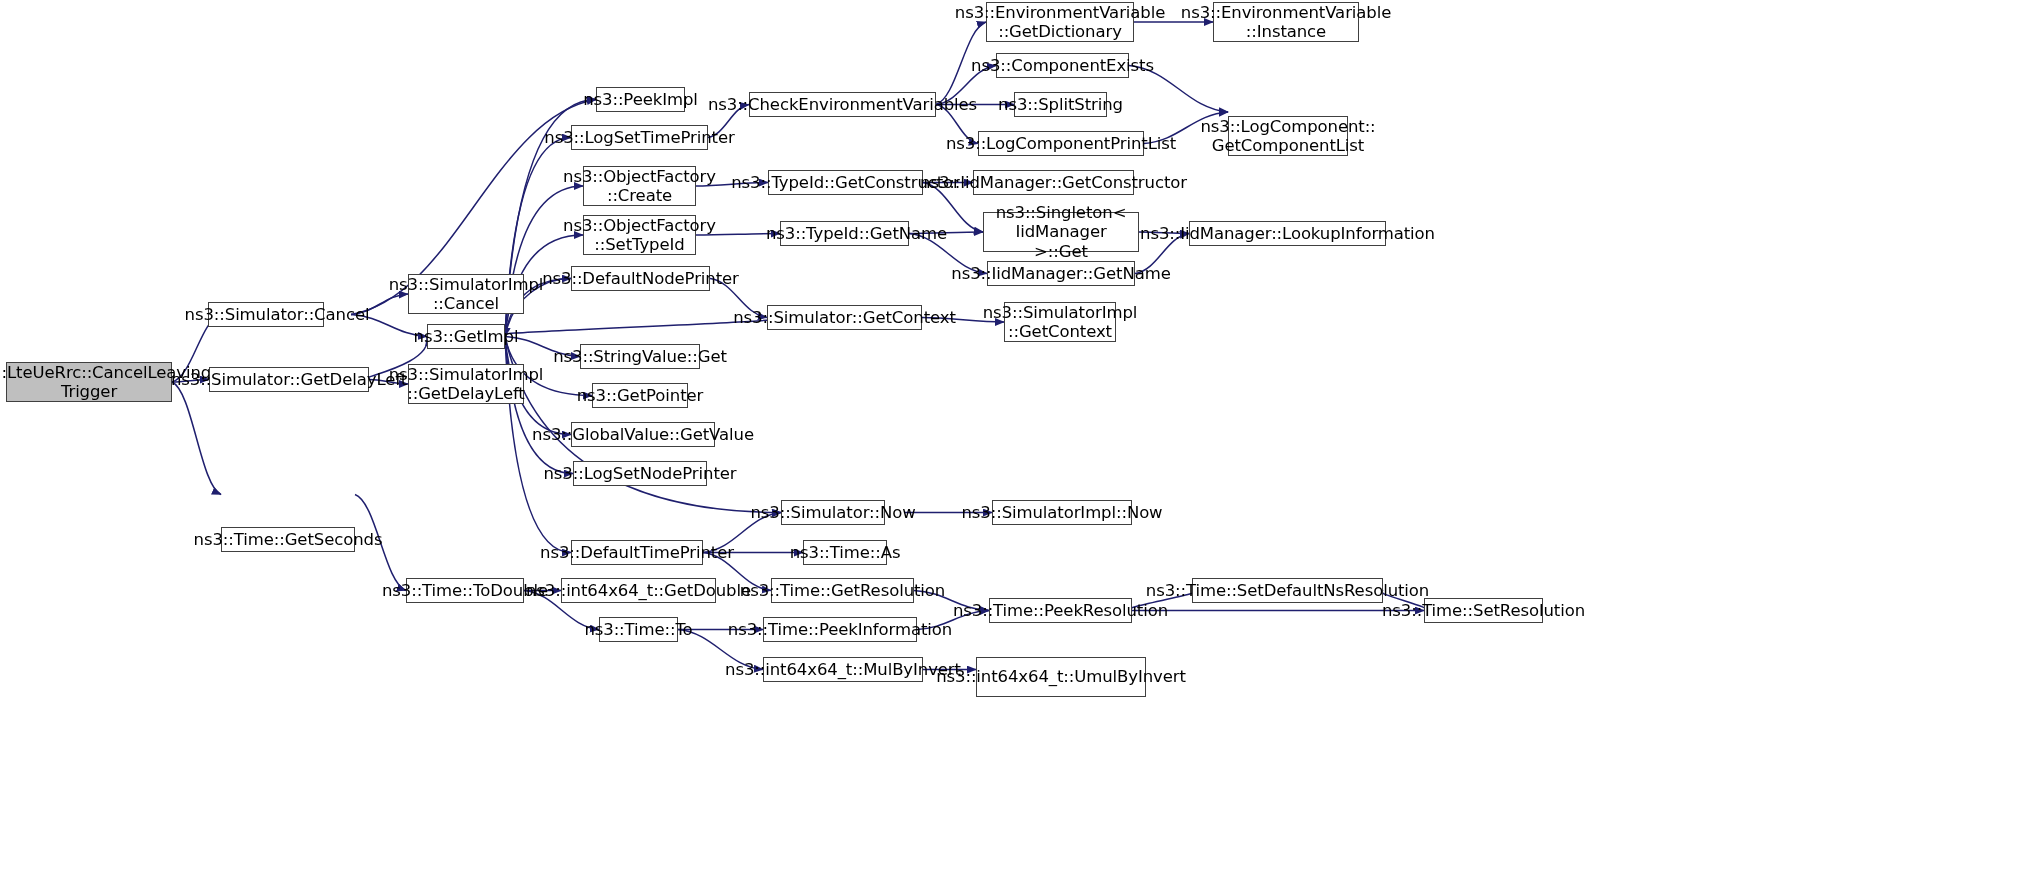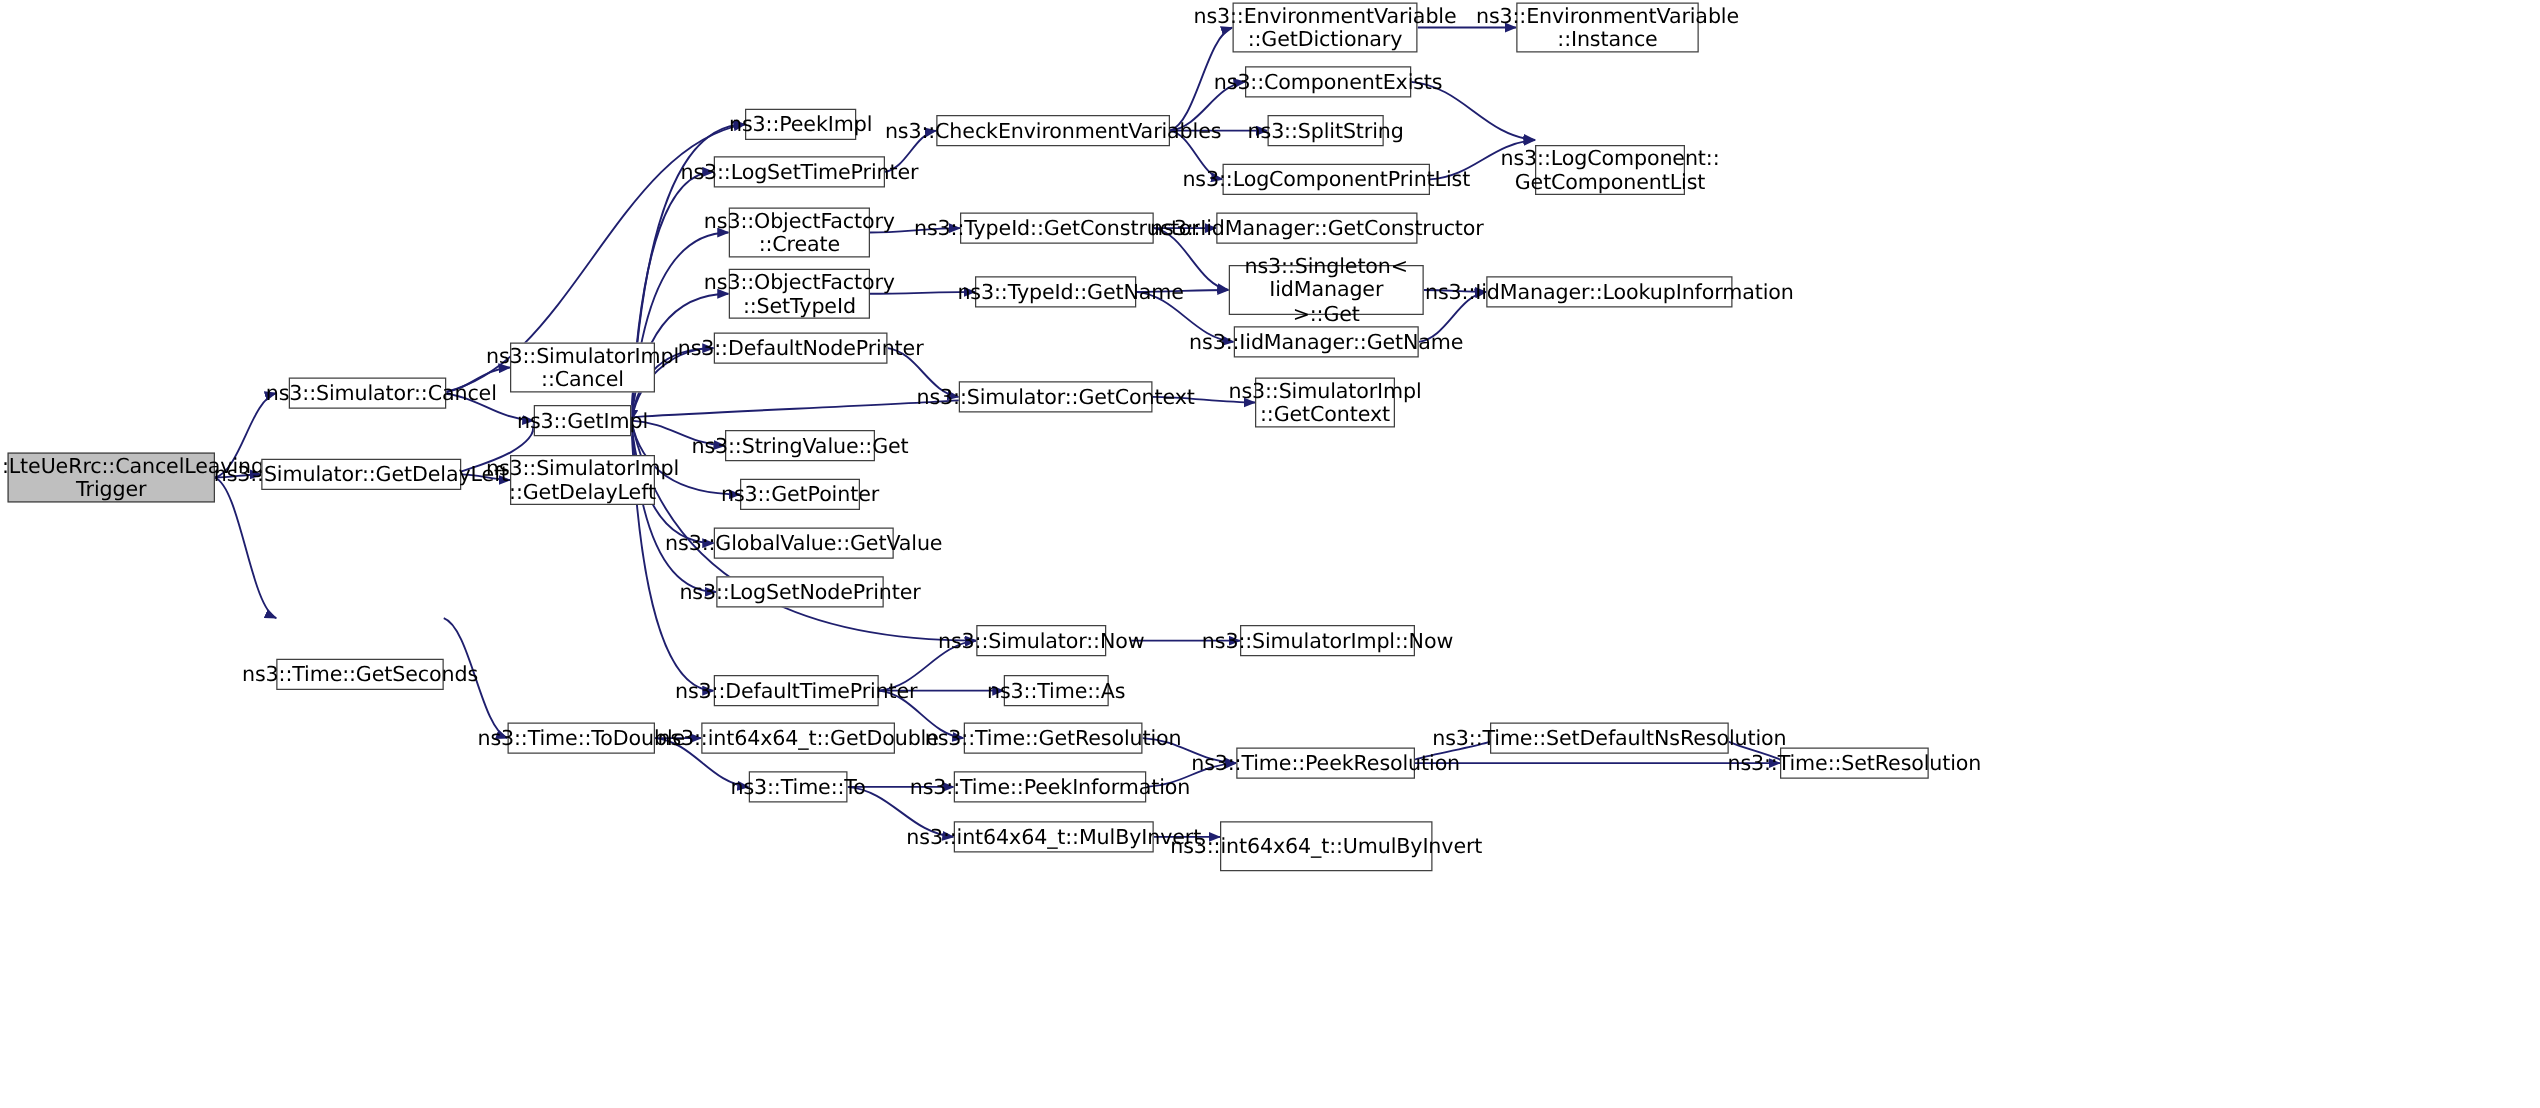--- a/index.html
+++ b/index.html
@@ -108,21 +108,21 @@
         <path d="M917,629.5 C947.24,627.98 958.76,612.02 989,610.5" fill="none" stroke="#1f1f6e" stroke-width="1.5" marker-end="url(#arw)"></path>
         <path d="M923,669.5 C941.02,669.5 957.98,669.5 976,669.5" fill="none" stroke="#1f1f6e" stroke-width="1.5" marker-end="url(#arw)"></path>
         <path d="M1192,590.5 C1217.2,592.1 1106.8,608.9 1132,610.5" fill="none" stroke="#1f1f6e" stroke-width="1.5" marker-end="url(#arw)"></path>
         <path d="M1424,610.5 C1441.22,608.9 1365.78,592.1 1383,590.5" fill="none" stroke="#1f1f6e" stroke-width="1.5" marker-end="url(#arw)"></path>
         <path d="M1132,610.5 C1231.28,610.5 1324.72,610.5 1424,610.5" fill="none" stroke="#1f1f6e" stroke-width="1.5" marker-end="url(#arw)"></path>
       </g>
   </svg>
   <div id="nodes">
       <div class="node root" style="left: 6px; top: 362px; width: 166px; height: 40px;">ns3::LteUeRrc::CancelLeaving
 Trigger</div>
-      <div class="node" style="left: 231px; top: 302px; width: 126px; height: 25px; padding-left: 22px;">ns3::Simulator::Cancel</div>
+      <div class="node" style="left: 208px; top: 302px; width: 116px; height: 25px; padding-left: 22px;">ns3::Simulator::Cancel</div>
       <div class="node" style="left: 209px; top: 367px; width: 160px; height: 25px;">ns3::Simulator::GetDelayLeft</div>
       <div class="node" style="left: 221px; top: 482px; width: 134px; height: 25px; margin-top: 45px;">ns3::Time::GetSeconds</div>
       <div class="node" style="left: 408px; top: 274px; width: 116px; height: 40px;">ns3::SimulatorImpl
 ::Cancel</div>
       <div class="node" style="left: 427px; top: 324px; width: 78px; height: 25px;">ns3::GetImpl</div>
       <div class="node" style="left: 408px; top: 364px; width: 116px; height: 40px;">ns3::SimulatorImpl
 ::GetDelayLeft</div>
       <div class="node" style="left: 406px; top: 578px; width: 118px; height: 25px;">ns3::Time::ToDouble</div>
       <div class="node" style="left: 596px; top: 87px; width: 89px; height: 25px;">ns3::PeekImpl</div>
       <div class="node" style="left: 571px; top: 125px; width: 137px; height: 25px;">ns3::LogSetTimePrinter</div>

